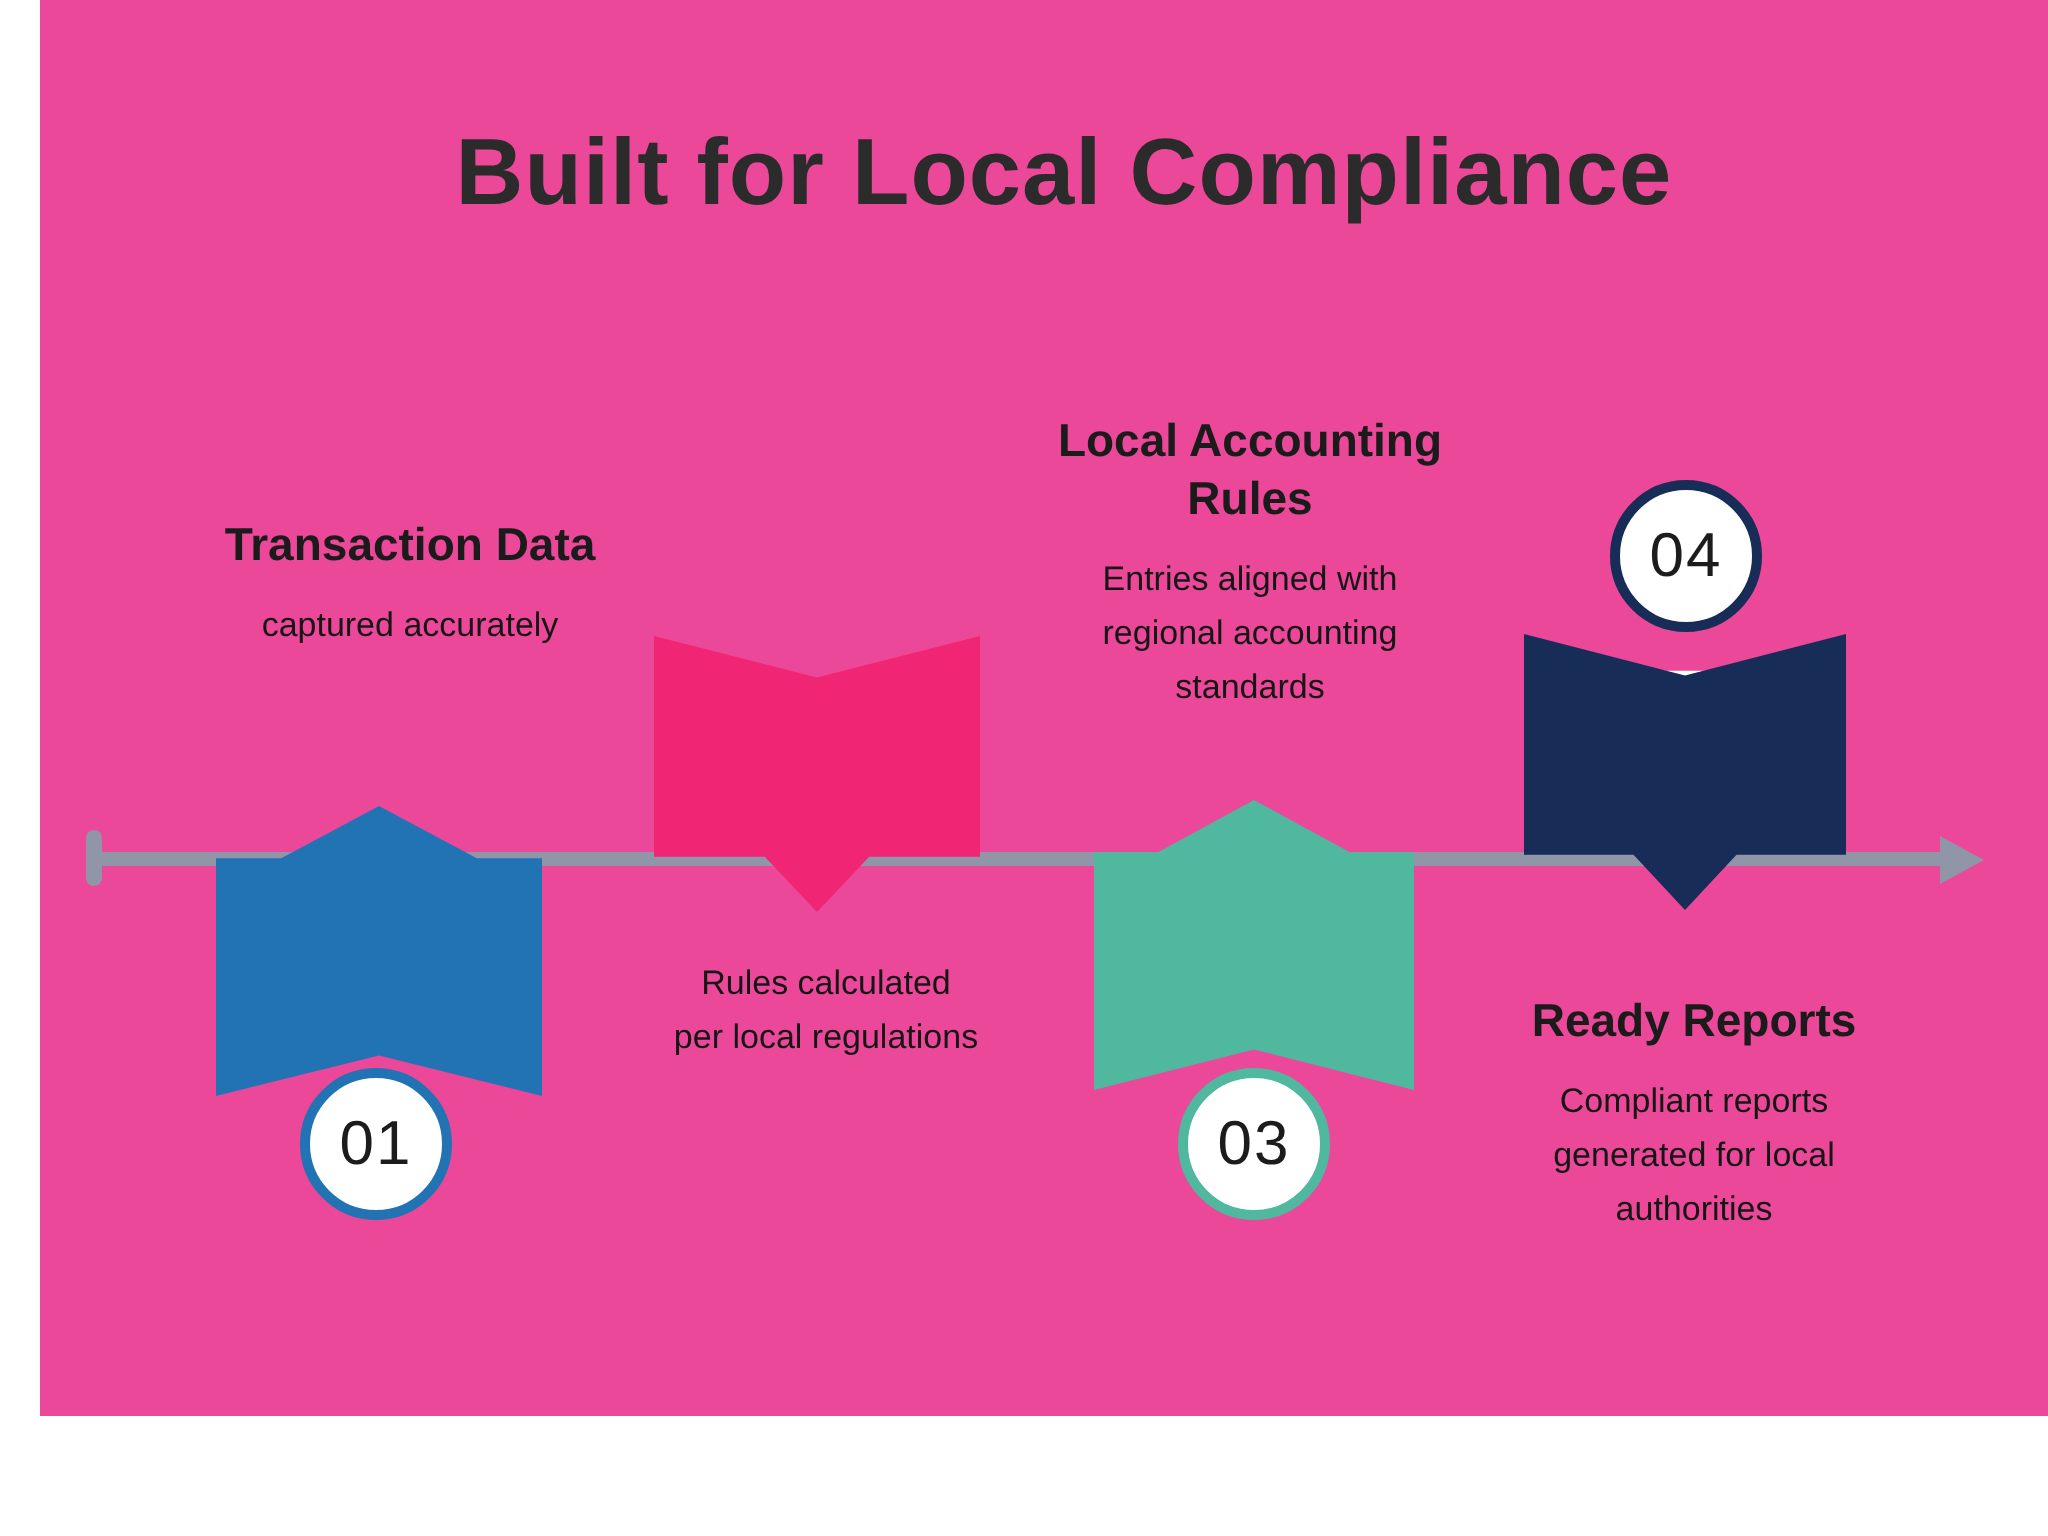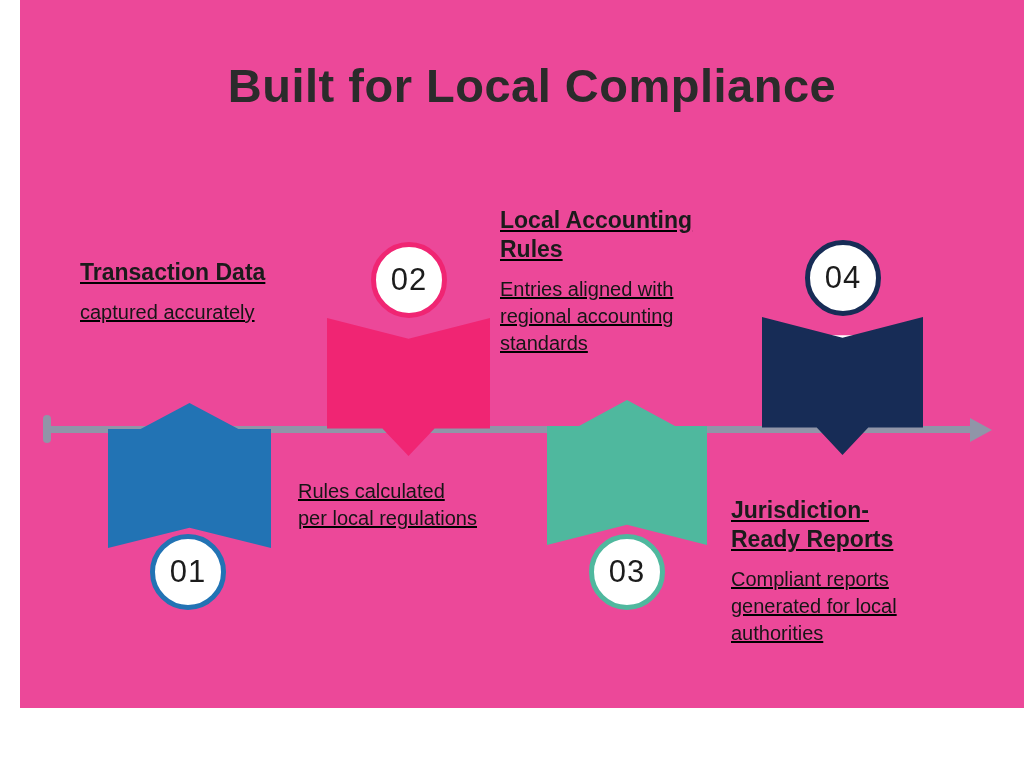--- a/index.html
+++ b/index.html
@@ -23,24 +23,24 @@
   .shape { position:absolute; background:var(--c); z-index:2; }
   .shape.up   { clip-path:polygon(0 18%, 20% 18%, 50% 0%, 80% 18%, 100% 18%, 100% 100%, 50% 86%, 0% 100%); }
   .shape.down { clip-path:polygon(0 0, 50% 15%, 100% 0, 100% 80%, 66% 80%, 50% 100%, 34% 80%, 0 80%); }
   .icon { position:absolute; }
   .badge {
     position:absolute; width:76px; height:76px; border-radius:50%;
     background:#ffffff; border:5px solid var(--c); z-index:3;
     display:flex; align-items:center; justify-content:center;
     font-size:31px; font-weight:400; color:#1c1c1c; letter-spacing:1px;
   }
-  .textblock { position:absolute; text-align:left; z-index:2;text-decoration:underline; }
+  .textblock { position:absolute; text-align:center; z-index:2; }
   .heading { font-size:23px; font-weight:700; color:#1b1b1b; line-height:29px; margin-bottom:12px; }
   .heading span, .desc span { display:block; }
-  .desc { font-size:20px; font-weight:400; color:#161616; line-height:27px; }
+  .desc { font-size:17px; font-weight:400; color:#161616; line-height:27px; }
   
   .s1 .shape     { left:88px;  top:403px; width:163px; height:145px; }
   .s1 .icon      { left:122px; top:441px; width:94px;  height:94px; }
   .s1 .badge     { left:130px; top:534px; }
   .s1 .textblock { left:60px;  top:258px; width:250px; }
 
   .s2 .shape     { left:307px; top:318px; width:163px; height:138px; }
   .s2 .icon      { left:346px; top:331px; width:88px;  height:88px; }
   .s2 .badge     { left:351px; top:242px; }
   .s2 .textblock { left:278px; top:478px; width:230px; }
@@ -92,23 +92,20 @@
         <ellipse class="mask" cx="70" cy="58" rx="16" ry="6"></ellipse>
         <path class="stroke" d="M54 66 a16 6 0 0 0 32 0 M54 74 a16 6 0 0 0 32 0"></path>
       </svg>
     </div>
     <div class="badge">
       <span>01</span>
     </div>
   </div>
 
   <div class="step s2" style="--c: #f02573;">
-    <div class="badge">
-      <span>02</span>
-    </div>
     <div class="shape down"></div>
     <div class="icon">
       <svg viewBox="0 0 100 100" width="100%" height="100%">
         <path class="mask" d="M30 12 h30 l10 10 v34 h-40 z"></path>
         <path class="stroke" d="M60 12 v10 h10"></path>
         <rect class="stroke" x="36" y="20" width="26" height="11"></rect>
         <text x="50" y="49" font-size="15" font-weight="700" letter-spacing="1" text-anchor="middle">TAX</text>
         <rect class="mask" x="16" y="54" width="68" height="34" rx="7"></rect>
         <path class="stroke" d="M17 58 L50 80 L83 58"></path>
         <path class="stroke" d="M70 83 h8"></path>
@@ -170,21 +167,20 @@
         <rect class="stroke" x="40" y="59" width="5" height="14"></rect>
         <rect class="stroke" x="47" y="65" width="5" height="8"></rect>
         <path class="stroke" d="M32 73 h24"></path>
         <circle class="stroke" cx="63" cy="50" r="13"></circle>
         <circle class="stroke" cx="63" cy="50" r="9"></circle>
         <path class="stroke" d="M72 60 l9 9" stroke-width="6"></path>
       </svg>
     </div>
     <div class="textblock">
       <div class="heading">
-        <span>Jurisdiction-</span>
         <span>Ready Reports</span>
       </div>
       <div class="desc">
         <span>Compliant reports</span>
         <span>generated for local</span>
         <span>authorities</span>
       </div>
     </div>
   </div>
 

